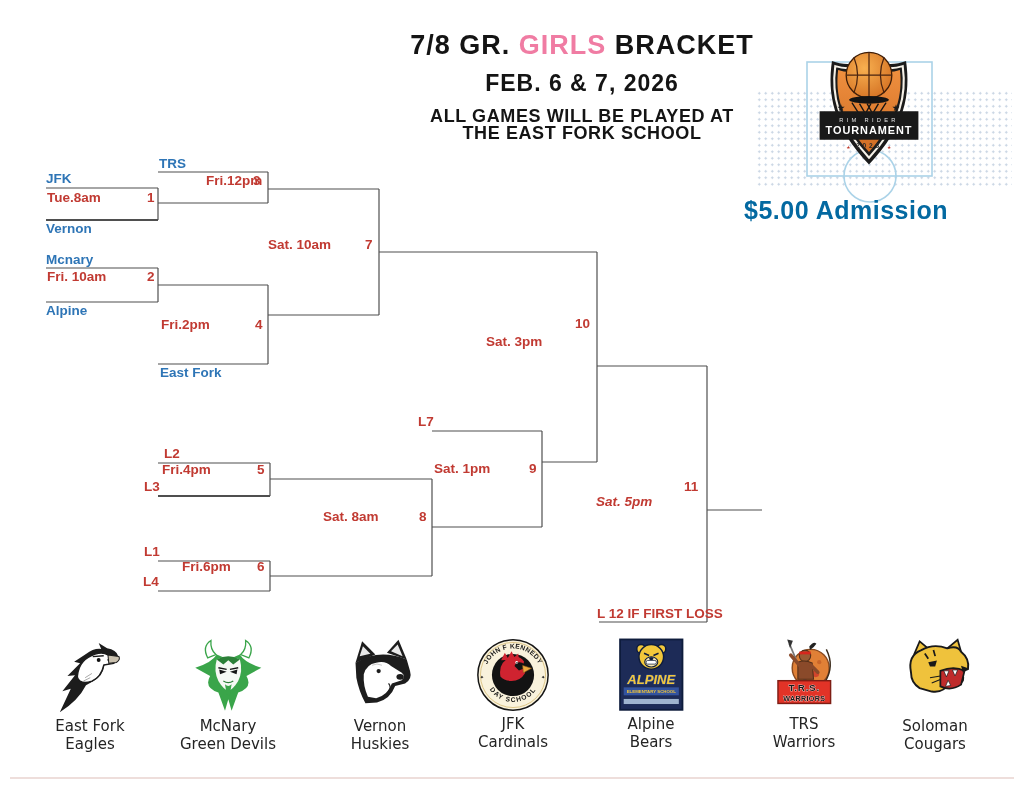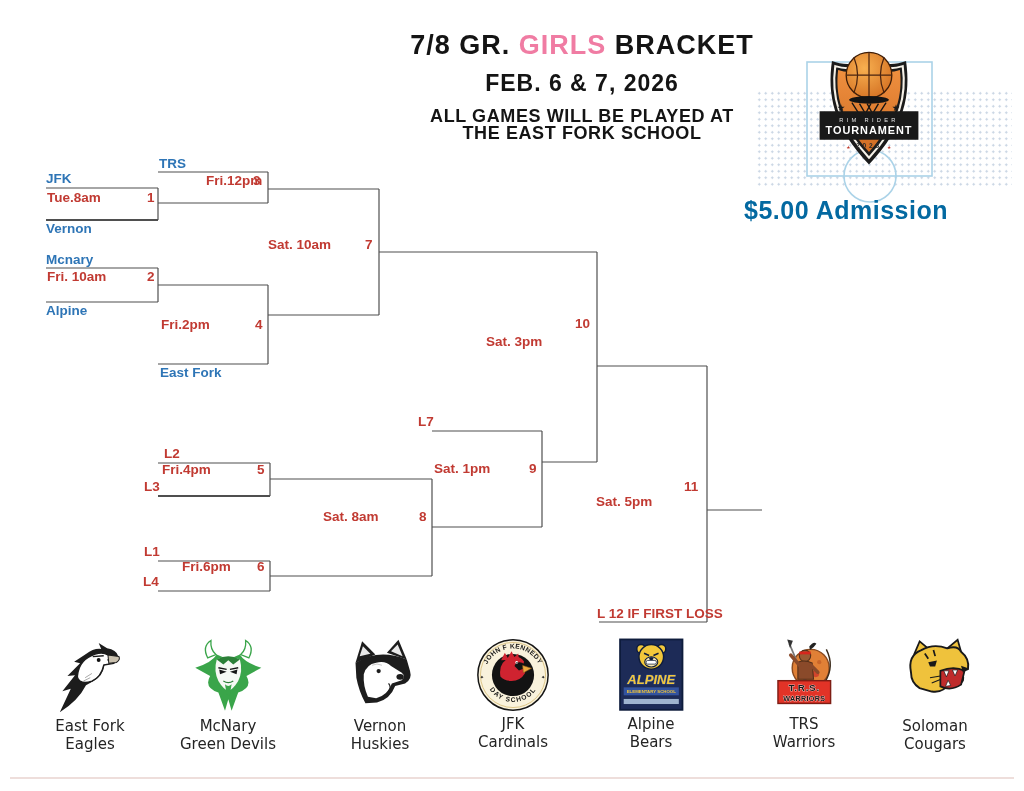--- a/index.html
+++ b/index.html
@@ -171,21 +171,21 @@
       <span class="bl bl-red" style="left: 146px; top: 559px; margin-left: 36px;">Fri.6pm</span>
       <span class="bl bl-red" style="left: 257px; top: 559px;">6</span>
       <span class="bl bl-red" style="left: 268px; top: 237px;">Sat. 10am</span>
       <span class="bl bl-red" style="left: 365px; top: 237px;">7</span>
       <span class="bl bl-red" style="left: 323px; top: 509px;">Sat. 8am</span>
       <span class="bl bl-red" style="left: 419px; top: 509px;">8</span>
       <span class="bl bl-red" style="left: 434px; top: 461px;">Sat. 1pm</span>
       <span class="bl bl-red" style="left: 529px; top: 461px;">9</span>
       <span class="bl bl-red" style="left: 486px; top: 334px;">Sat. 3pm</span>
       <span class="bl bl-red" style="left: 575px; top: 316px;">10</span>
-      <span class="bl bl-red" style="left: 596px; top: 494px;">Sat. 5pm</span>
+      <span class="bl bl-red" style="left: 596px; top: 494px; font-style: italic;">Sat. 5pm</span>
       <span class="bl bl-red" style="left: 684px; top: 479px;">11</span>
       <span class="bl bl-note" style="left: 597px; top: 606px;">L 12 IF FIRST LOSS</span>
     </div>
 
   <div class="team-block" style="left:40px;width:100px;">
     <svg class="mascot" viewBox="0 0 100 90">
       <path d="M14,88 L27,60 L17,63 L32,44 L23,45 L38,30 L31,28 L45,19 Q54,12 63,13 L60,6 L70,12 Q81,14 83,21 L72,24 L80,29 L67,32 Q65,45 54,51 L45,56 Q36,74 14,88 Z" fill="#1c1c1c"></path>
       <path d="M35,44 Q37,25 56,19 Q65,16 71,20 L82,22 L71,26 L78,30 L66,32 Q63,46 52,51 Q43,54 38,51 Q34,48 35,44 Z" fill="#ffffff" stroke="#1c1c1c" stroke-width="1.6" stroke-linejoin="round"></path>
       <path d="M71,20 L84,22 Q86,26 81,29 L72,30 Z" fill="#c9c0ae" stroke="#1c1c1c" stroke-width="1.2"></path>
       <circle cx="60" cy="26" r="2.3" fill="#111"></circle>

